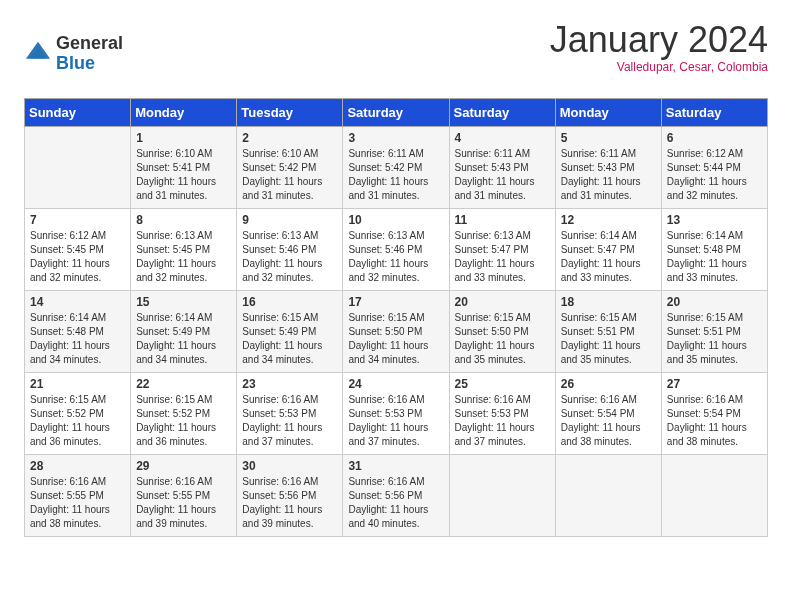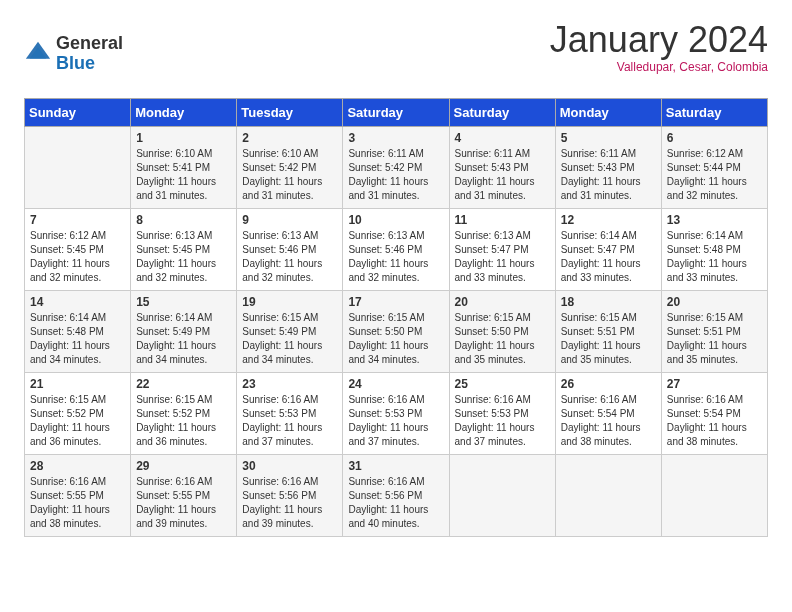--- a/index.html
+++ b/index.html
@@ -186,21 +186,21 @@
       <tr>
         <td>
           <span class="day-number">14</span>
           <div class="cell-info">Sunrise: 6:14 AM<br>Sunset: 5:48 PM<br>Daylight: 11 hours and 34 minutes.</div>
         </td>
         <td>
           <span class="day-number">15</span>
           <div class="cell-info">Sunrise: 6:14 AM<br>Sunset: 5:49 PM<br>Daylight: 11 hours and 34 minutes.</div>
         </td>
         <td>
-          <span class="day-number">19</span>
+          <span class="day-number">16</span>
           <div class="cell-info">Sunrise: 6:15 AM<br>Sunset: 5:49 PM<br>Daylight: 11 hours and 34 minutes.</div>
         </td>
         <td>
           <span class="day-number">17</span>
           <div class="cell-info">Sunrise: 6:15 AM<br>Sunset: 5:50 PM<br>Daylight: 11 hours and 34 minutes.</div>
         </td>
         <td>
           <span class="day-number">20</span>
           <div class="cell-info">Sunrise: 6:15 AM<br>Sunset: 5:50 PM<br>Daylight: 11 hours and 35 minutes.</div>
         </td>

